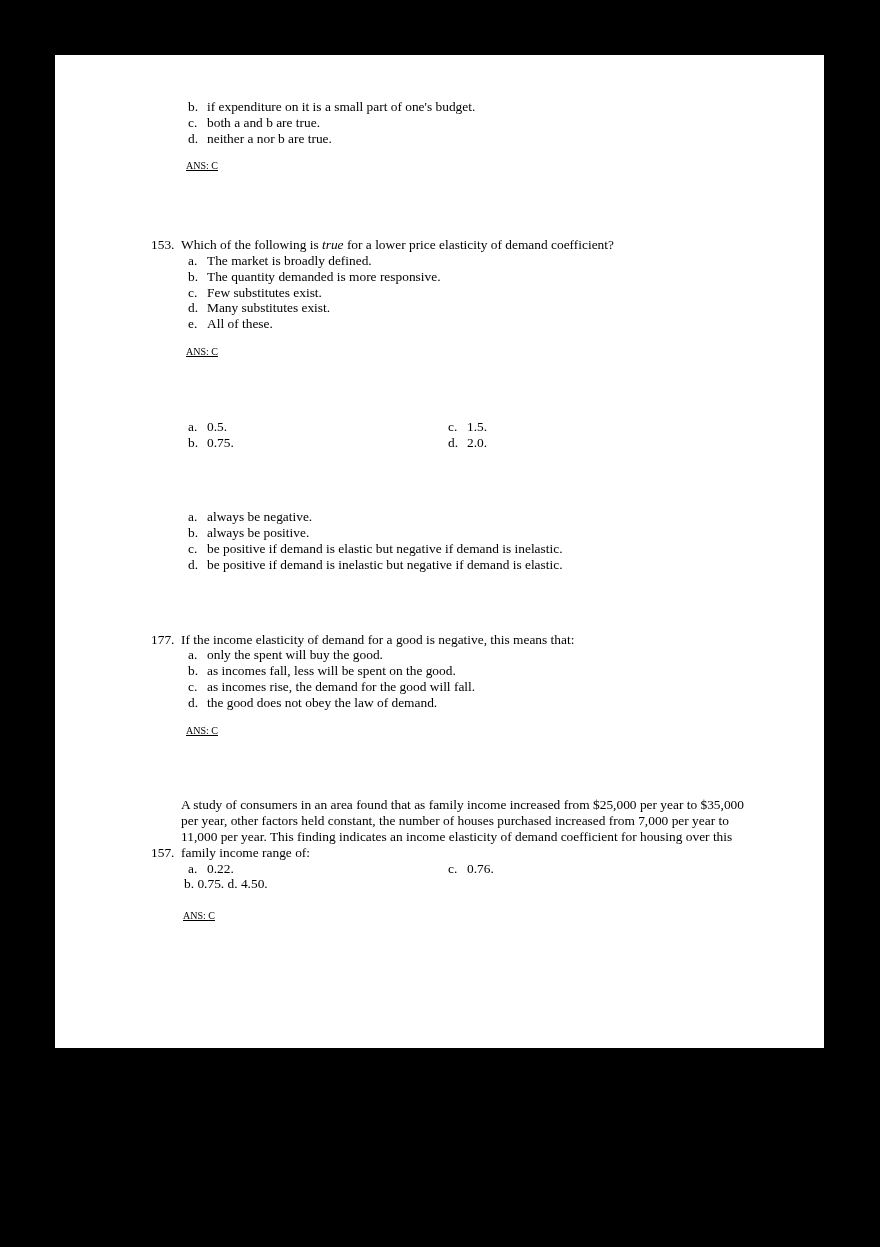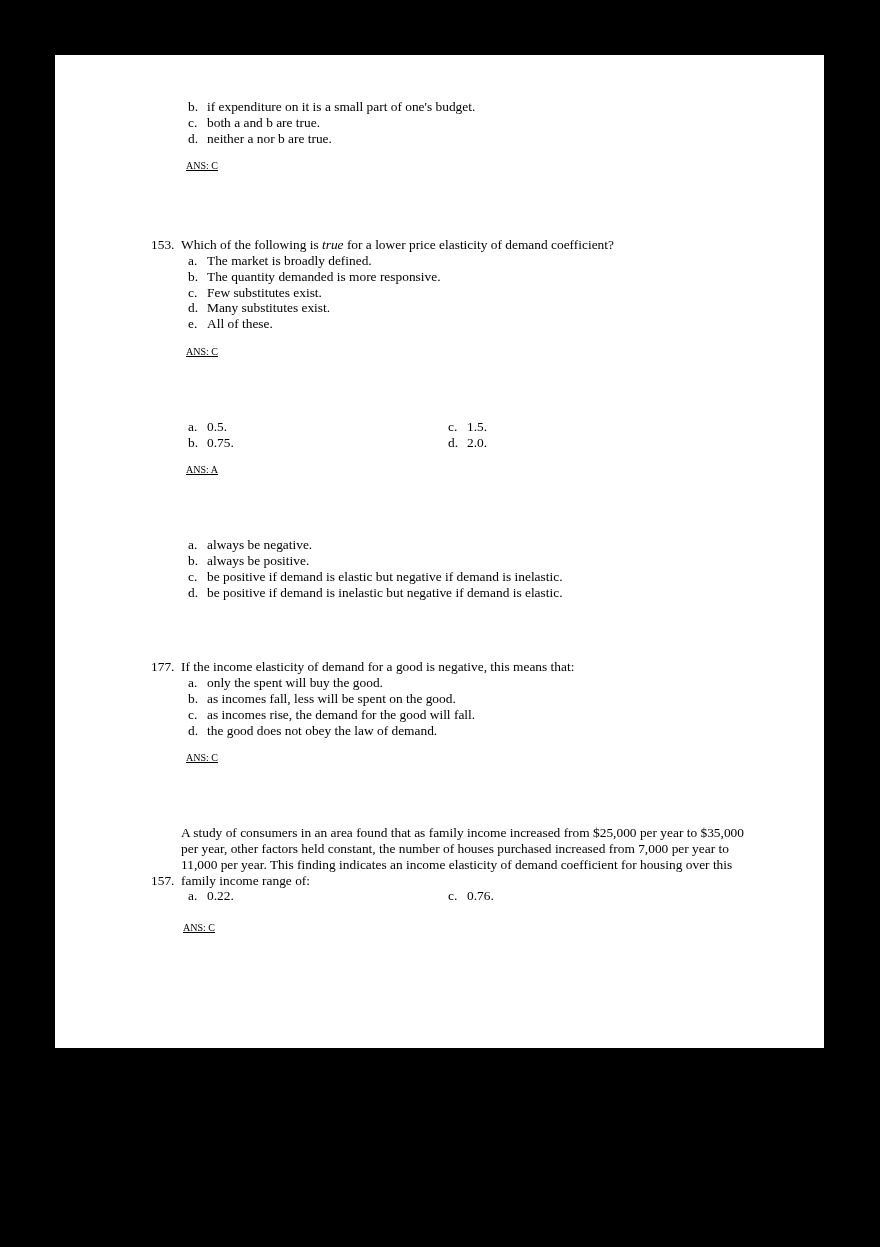--- a/index.html
+++ b/index.html
@@ -183,21 +183,20 @@
               <span class="opt-letter">b.</span>
               <span class="opt-text">0.75.</span>
             </div>
             <div class="col-right">
               <span class="opt-letter">d.</span>
               <span class="opt-text">2.0.</span>
             </div>
           </div>
         </div>
       </div>
-      <div class="ans">ANS: A</div>
     </div>
 
     <div class="spacer-big"></div>
 
     <div class="q-block">
       <div class="opts">
         <div class="opt-row">
           <span class="opt-letter">a.</span>
           <span class="opt-text">always be negative.</span>
         </div>
@@ -258,17 +257,18 @@
               <span class="opt-letter">a.</span>
               <span class="opt-text">0.22.</span>
             </div>
             <div class="col-right">
               <span class="opt-letter">c.</span>
               <span class="opt-text">0.76.</span>
             </div>
           </div>
         </div>
       </div>
+      <div class="plain-line">b. 0.75. d. 4.50.</div>
       <div class="ans ans-157">ANS: C</div>
     </div>
 
   </div>
 </div>
 
 </body></html>

